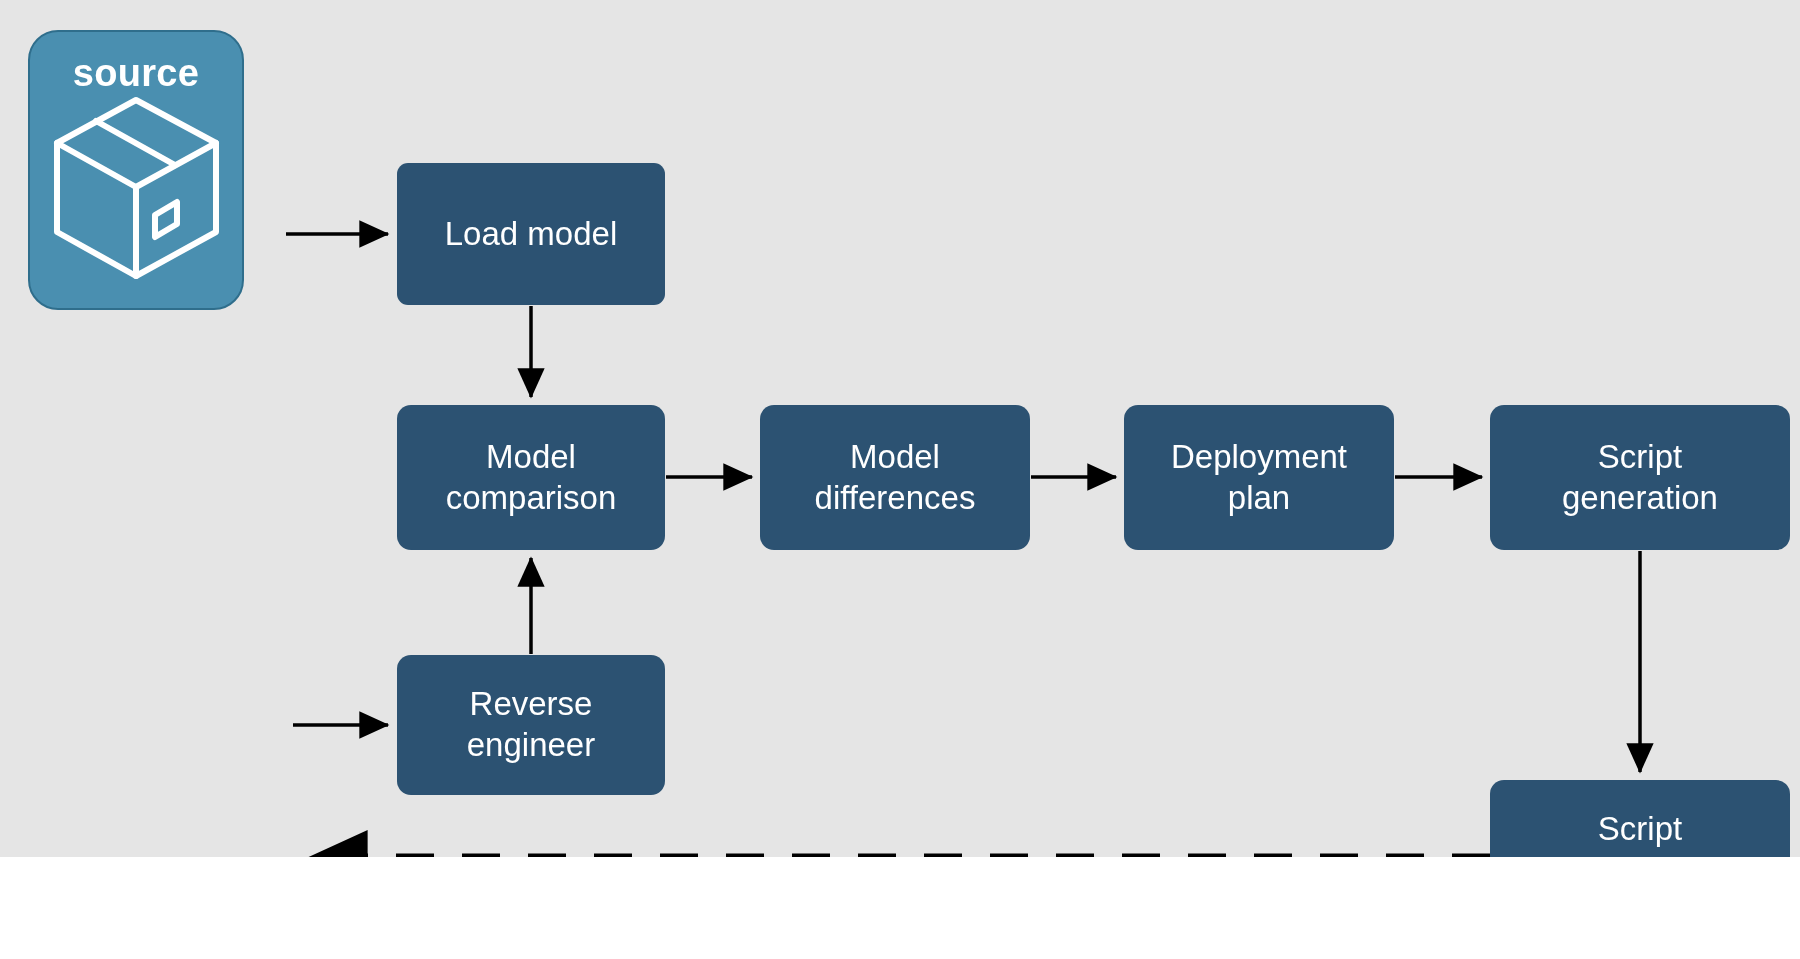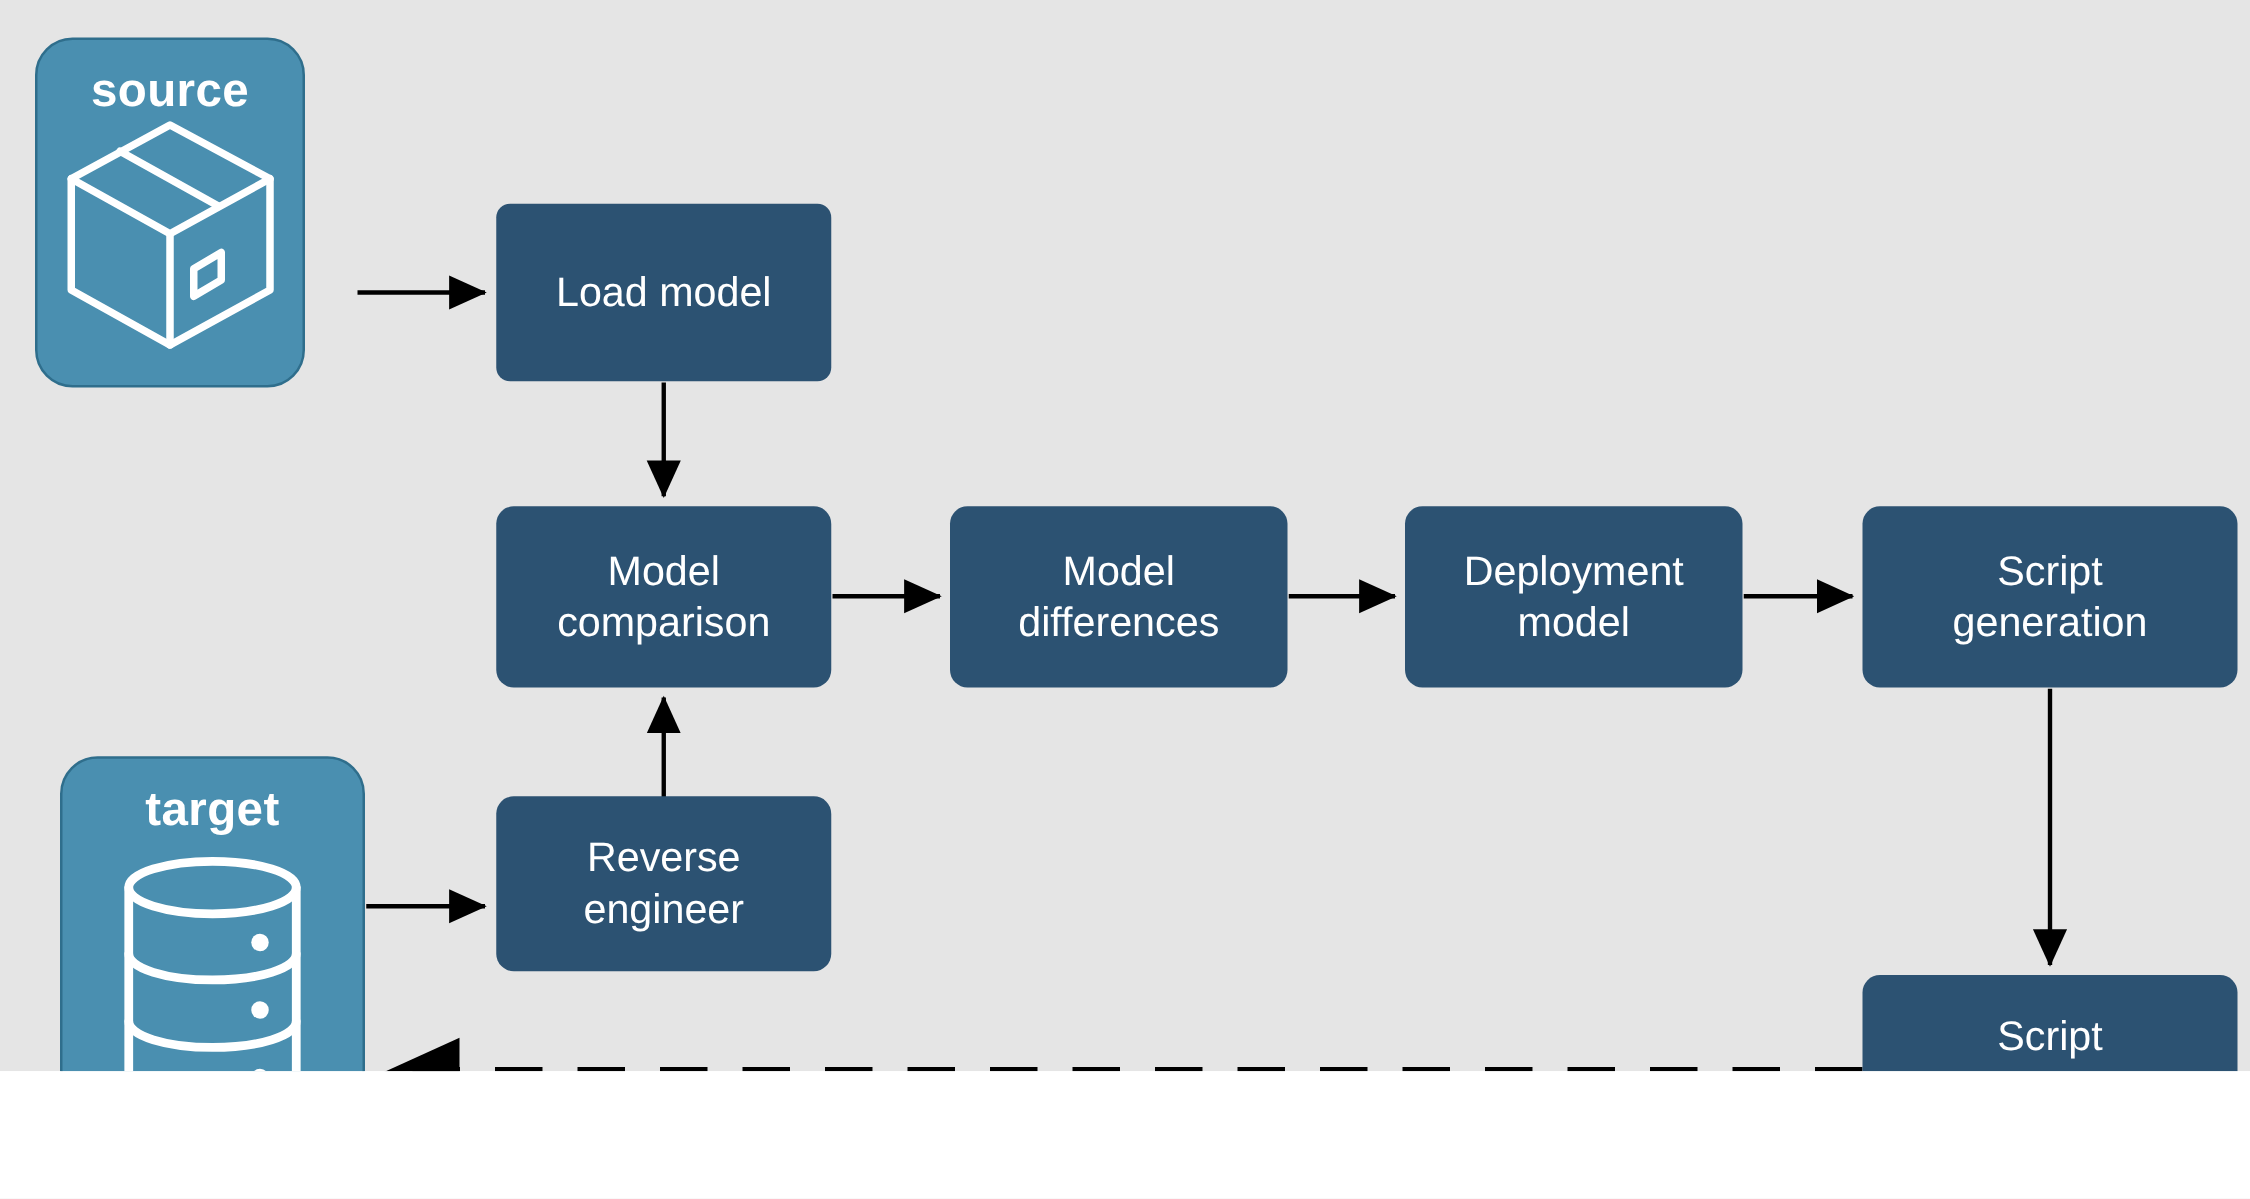--- a/index.html
+++ b/index.html
@@ -133,67 +133,46 @@
         <path d="M8 51 L87 95 L167 51"></path>
         <path d="M87 95 L87 184"></path>
 
         <path d="M47 29 L126 73"></path>
 
         <path d="M106 123 L128 110 L128 132 L106 145 Z"></path>
       </g>
     </svg>
   </div>
 
-  <div class="endpoint" style="left:48px; top:605px; width:244px; height:330px; padding-top:22px;">
-    <div class="endpoint-label">target</div>
-    <svg class="endpoint-icon" width="150" height="215" viewBox="0 0 150 215" xmlns="http://www.w3.org/2000/svg" style="margin-top:16px;">
-      <g fill="none" stroke="#ffffff" stroke-width="7" stroke-linejoin="round" stroke-linecap="round">
-
-        <path d="M8 27 L8 188"></path>
-        <path d="M142 27 L142 188"></path>
-
-        <ellipse cx="75" cy="27" rx="67" ry="21"></ellipse>
-
-        <path d="M8 188 A67 21 0 0 0 142 188"></path>
-
-        <path d="M8 80 A67 21 0 0 0 142 80"></path>
-        <path d="M8 134 A67 21 0 0 0 142 134"></path>
-      </g>
-
-      <circle cx="113" cy="71" r="7" fill="#ffffff"></circle>
-      <circle cx="113" cy="125" r="7" fill="#ffffff"></circle>
-      <circle cx="113" cy="179" r="7" fill="#ffffff"></circle>
-    </svg>
-  </div>
 
   <div class="process" style="left:397px; top:163px; width:268px; height:142px;border-radius:11px;">
     <span class="process-label">Load model</span>
   </div>
 
   <div class="process" style="left:397px; top:405px; width:268px; height:145px;">
     <span class="process-label">Model
 comparison</span>
   </div>
 
   <div class="process" style="left:760px; top:405px; width:270px; height:145px;">
     <span class="process-label">Model
 differences</span>
   </div>
 
   <div class="process" style="left:1124px; top:405px; width:270px; height:145px;">
     <span class="process-label">Deployment
-model</span>
+plan</span>
   </div>
 
   <div class="process" style="left:1490px; top:405px; width:300px; height:145px;">
     <span class="process-label">Script
 generation</span>
   </div>
 
-  <div class="process" style="left:397px; top:637px; width:268px; height:140px;align-items:center;">
+  <div class="process" style="left:397px; top:655px; width:268px; height:140px;align-items:center;">
     <span class="process-label">Reverse
 engineer</span>
   </div>
 
   <div class="process" style="left:1490px; top:780px; width:300px; height:140px;">
     <span class="process-label">Script
 execution</span>
   </div>
 
 </div>

